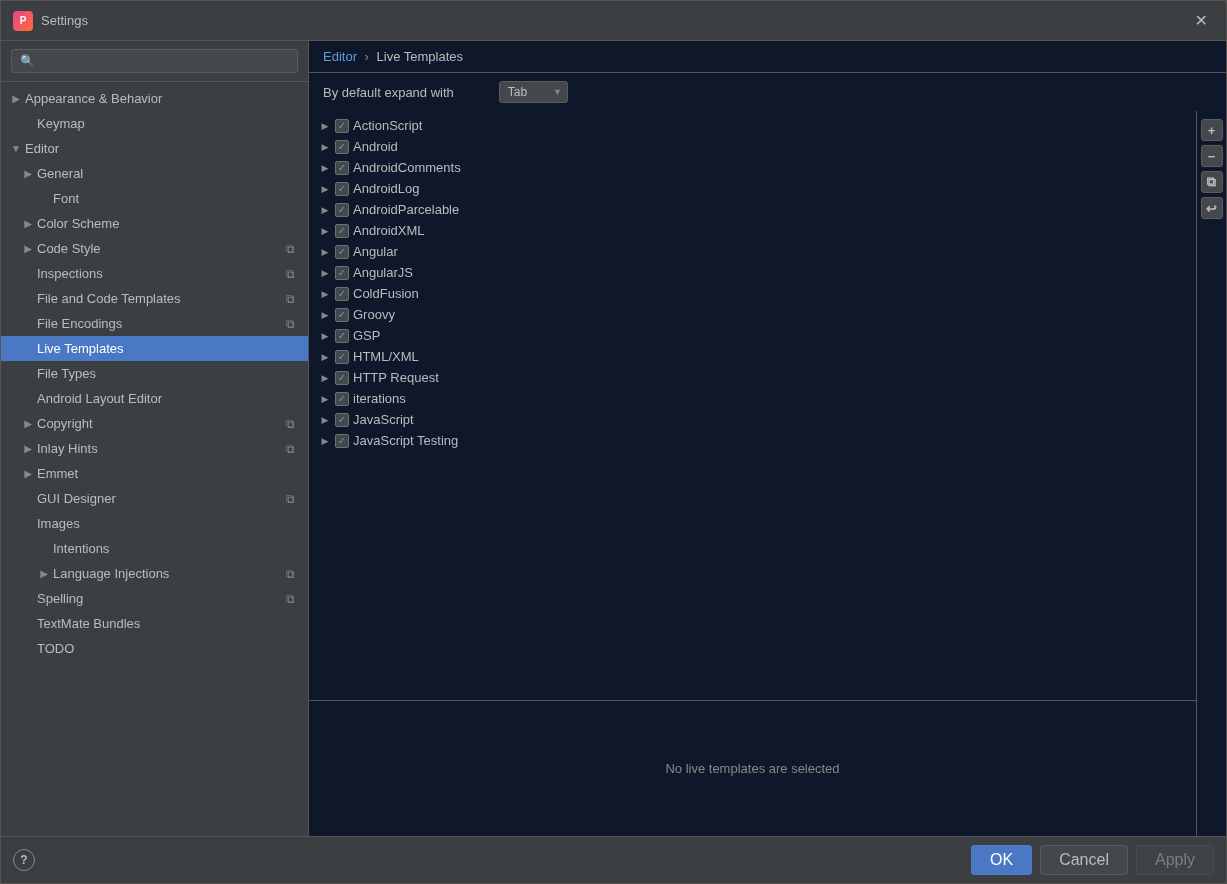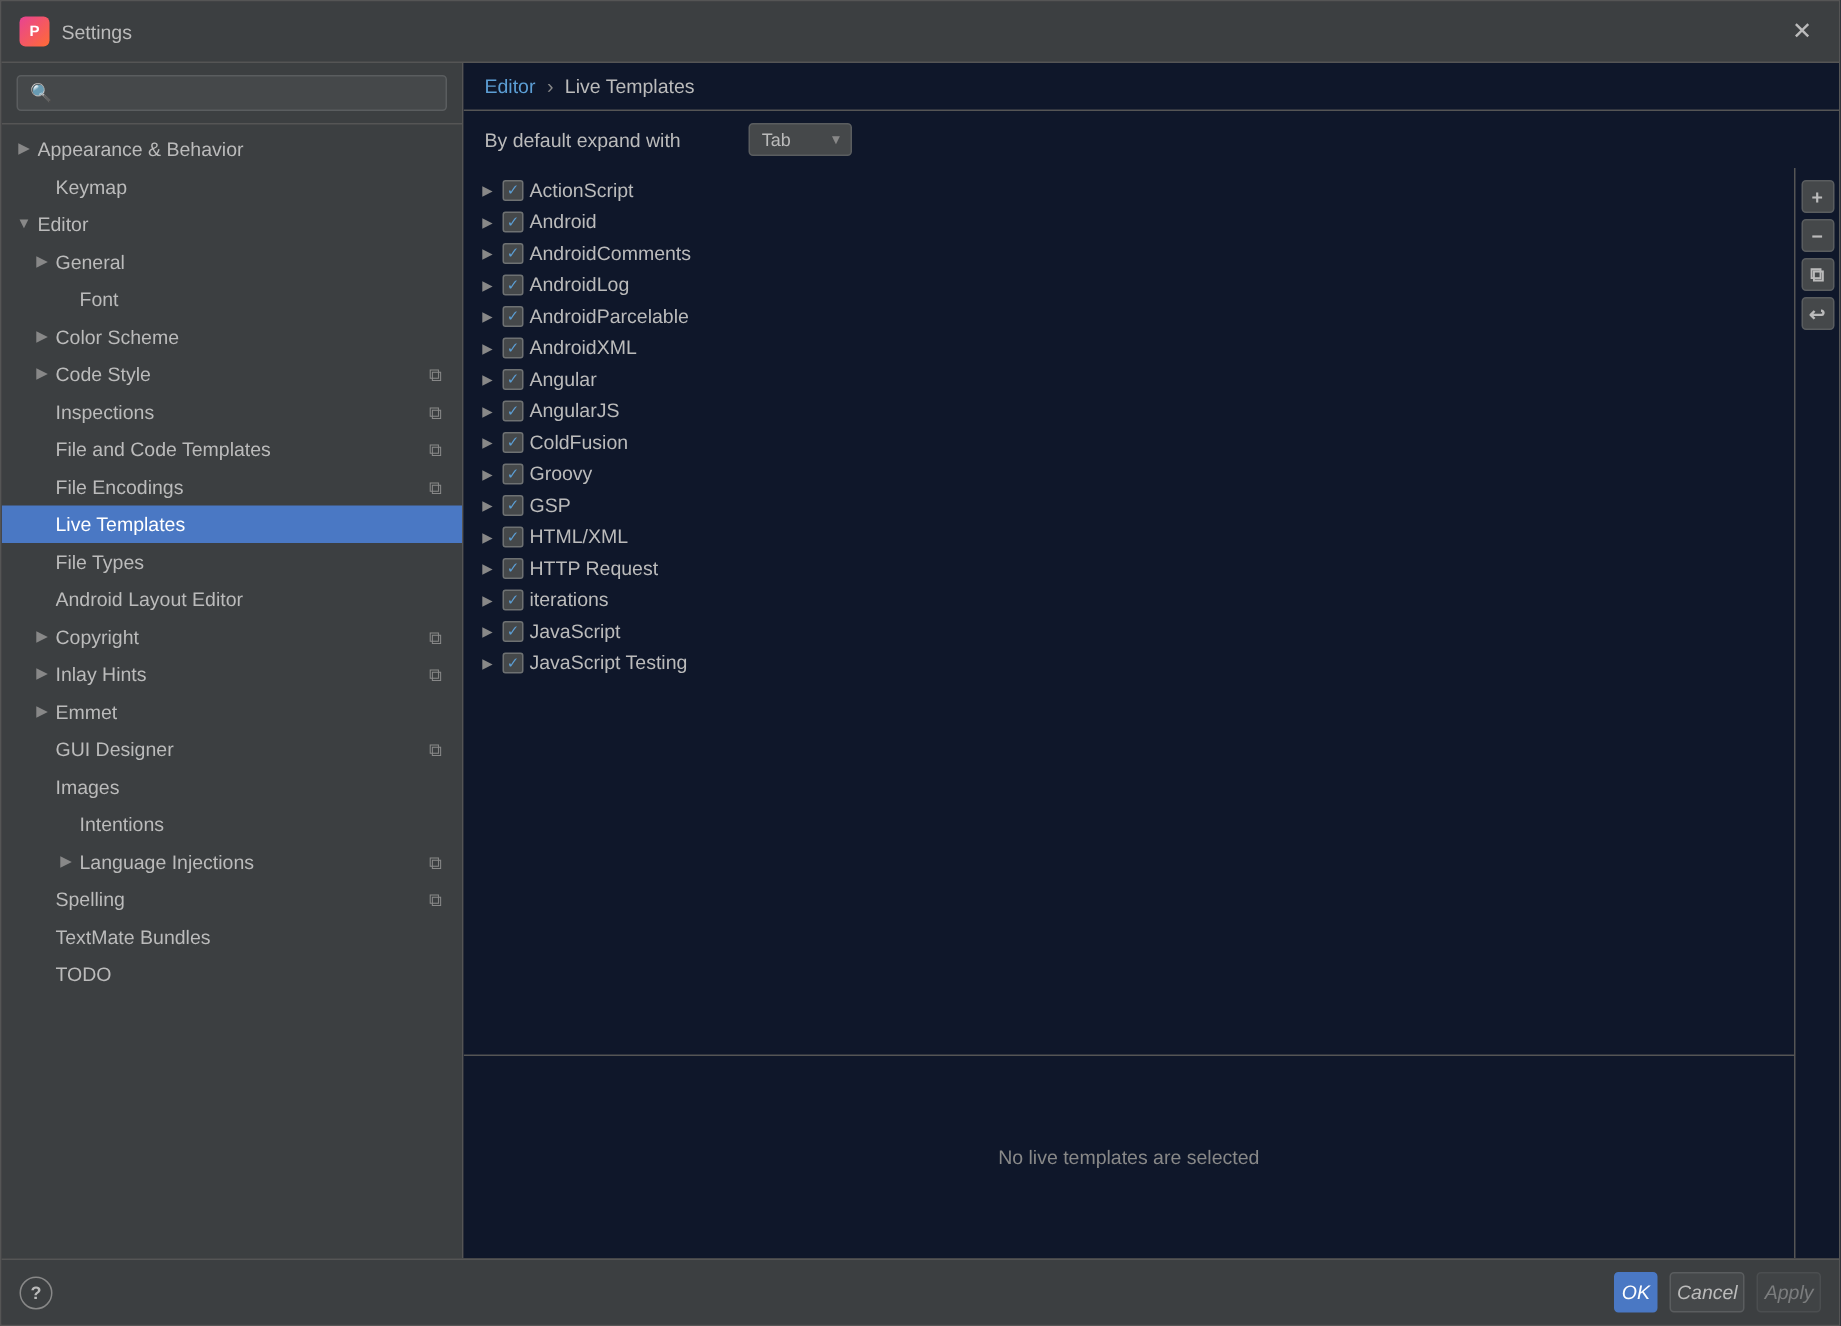--- a/index.html
+++ b/index.html
@@ -301,28 +301,27 @@
       color: #bbbbbb;
       cursor: pointer;
       font-size: 12px;
       font-weight: bold;
     }
     .dialog-buttons {
       display: flex;
       gap: 8px;
     }
     .dialog-btn {
-      padding: 5px 4px;
+      padding: 5px 18px;
       border-radius: 3px;
       border: 1px solid #5a5d5f;
       cursor: pointer;
-      font-size: 13px;
+      font-size: 16px;
       background: #45484a;
       color: #bbbbbb;
-      font-style: italic;
     }
     .dialog-btn.primary {
       background: #4a78c4;
       border-color: #4a78c4;
       color: white;
     }
     .dialog-btn.disabled {
       opacity: 0.5;
       cursor: default;
     }

